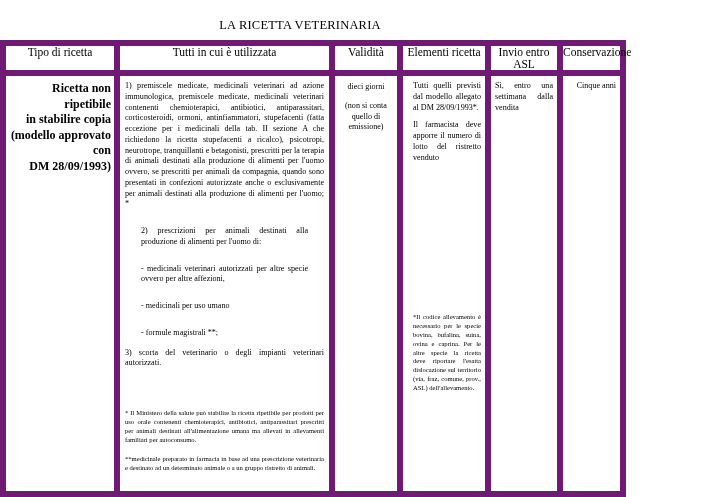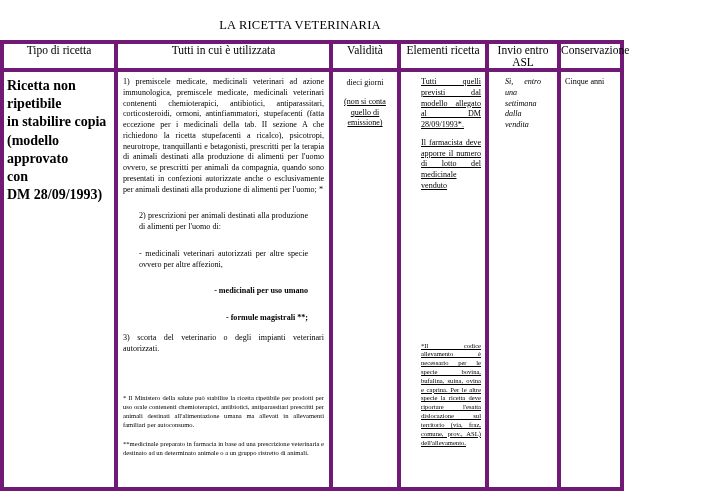--- a/index.html
+++ b/index.html
@@ -31,41 +31,41 @@
   }
   table.recipe-table {
     border-collapse: collapse;
     margin: 0 auto;
     width: 620px;
     table-layout: fixed;
     border: 1px solid #000;
   }
   table.recipe-table td,
   table.recipe-table th {
-    border: 4px solid #701a75;
+    border: 6px solid #701a75;
     vertical-align: top;
     padding: 0;
   }
   thead th {
     text-align: center;
     font-weight: normal;
     font-size: 11.5px;
     padding: 4px 2px 5px 2px;
     vertical-align: middle;
   }
   
   .col-tipo      { width: 114px; }
   .col-casi      { width: 215px; }
   .col-validita  { width: 68px;  }
   .col-elementi  { width: 88px;  }
   .col-invio     { width: 72px;  }
   .col-cons      { width: 63px;  }
   .cell-tipo {
-    text-align: left;
-    font-size: 14px;
+    text-align: right;
+    font-size: 12px;
     line-height: 1.3;
     padding: 5px 3px;
   }
   .cell-tipo .strong {
     font-weight: bold;
     display: block;
   }
   .cell-tipo .normal {
     display: block;
     font-weight: bold;
@@ -81,66 +81,64 @@
     margin: 0 0 9px 0;
   }
   .cell-casi p.tight {
     margin: 16px;
   }
   .cell-casi .list-line {
     margin: 16px;
     text-align: justify;
   }
   .cell-casi .nojust {
-    text-align: right;
-    font-weight: bold;
+    text-align: left;
   }
   .footnotes {
     margin-top: 40px;
     font-size: 6.6px;
     line-height: 1.36;
     text-align: justify;
   }
   .footnotes p {
     margin: 0 0 10px 0;
   }
   .footnotes p:last-child { margin-bottom: 0; }
 
   .cell-validita {
     text-align: center;
     font-size: 8.1px;
     line-height: 1.33;
     padding: 6px 0;
   }
   .cell-validita p { margin: 0 0 8px 0; }
-  .cell-validita p:last-child { margin-bottom: 16px; text-decoration: underline; }
+  .cell-validita p:last-child { margin-bottom: 16px; }
 
   .cell-elementi {
     text-align: justify;
     font-size: 8.1px;
     line-height: 1.33;
     padding: 5px 4px;
   }
-  .cell-elementi p { margin: 0 0 7px 16px; text-decoration: underline; }
+  .cell-elementi p { margin: 0 0 7px 6px; }
   .cell-elementi .note {
     margin-top: 150px;
     font-size: 6.6px;
     line-height: 1.34;
     text-align: justify;
     margin-bottom: 0;
   }
   .cell-invio {
     text-align: justify;
     font-size: 8.1px;
     line-height: 1.33;
-    padding: 5px 16px;
-    font-style: italic;
+    padding: 5px 4px;
   }
   .cell-cons {
-    text-align: left;
+    text-align: right;
     font-size: 8.1px;
     line-height: 1.33;
     padding: 5px 4px;
   }
   .row-body td { height: 415px; }
 </style>
 </head>
 <body>
 
 <div class="page">
@@ -198,21 +196,21 @@
         <td>
           <div class="cell-validita">
             <p>dieci giorni</p>
             <p>(non si conta quello di emissione)</p>
           </div>
         </td>
 
         <td>
           <div class="cell-elementi">
             <p>Tutti quelli previsti dal modello allegato al DM 28/09/1993*.</p>
-            <p>Il farmacista deve apporre il numero di lotto del medicinale venduto</p>
+            <p>Il farmacista deve apporre il numero di lotto del ristretto venduto</p>
             <p class="note">*Il codice allevamento è necessario per le specie bovina, bufalina, suina, ovina e caprina. Per le altre specie la ricetta deve riportare l'esatta dislocazione sul territorio (via, fraz, comune, prov., ASL) dell'allevamento.</p>
           </div>
         </td>
 
         <td>
           <div class="cell-invio">Sì, entro una settimana dalla vendita</div>
         </td>
 
         <td>
           <div class="cell-cons">Cinque anni</div>

